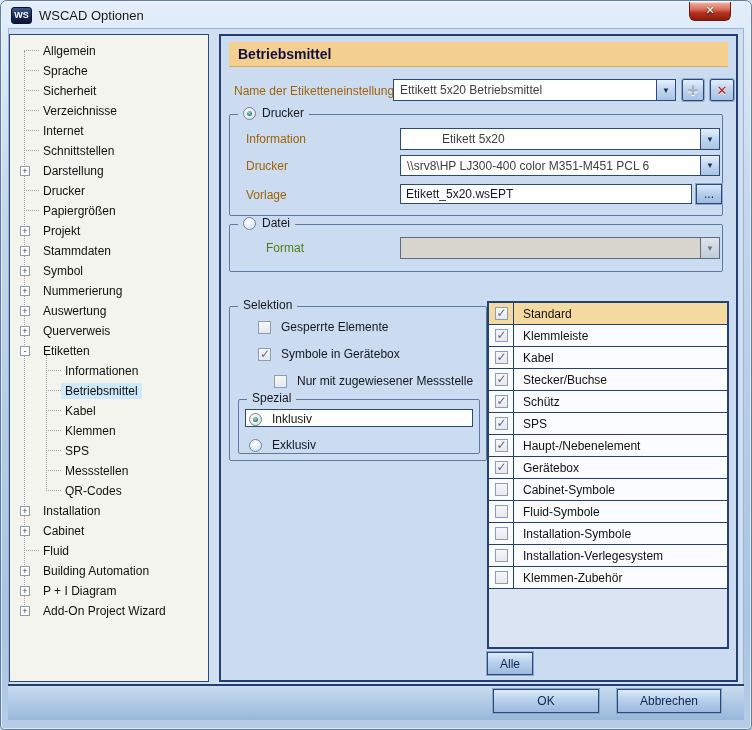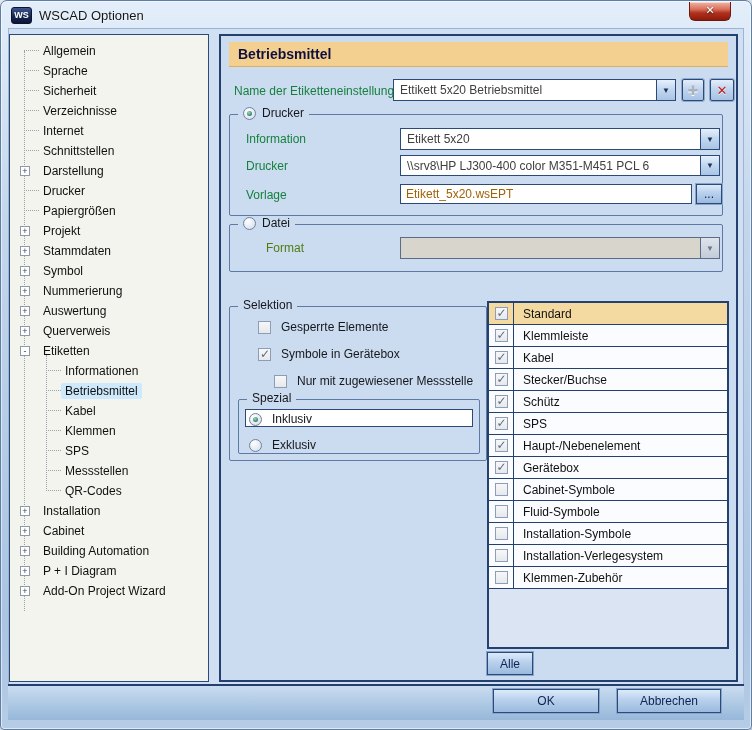--- a/index.html
+++ b/index.html
@@ -49,21 +49,21 @@
   .tlabel.sel { background: var(--tree_selected_bg); border-radius:2px; }
 
   
   .main-panel { position:absolute; left:218px; top:33px; width:519px; height:648px;
     background:#ccdcf0; border:2px solid var(--panel_border); }
   .hdr { position:absolute; left:8px; top:6px; right:8px; height:25px;
     background: var(--header_bg); border-bottom:1px solid #dcae5e;
     color: var(--header_text); font-size:14px; font-weight:bold;
     line-height:24px; padding-left:9px; }
 
-  .field-label { position:absolute; font-size:12px; color:#15803d; }
+  .field-label { position:absolute; font-size:12px; color:#a16207; }
   .combo { position:absolute; height:22px; background:#fff; border:1px solid #2c4a78;
     display:flex; align-items:center; }
   .combo .val { flex:1; font-size:12px; color:#404040; padding-left:6px; white-space:nowrap; overflow:hidden; }
   .combo .arrow { width:19px; align-self:stretch; flex:none; border-left:1px solid #2c4a78;
     background: linear-gradient(#e7f0fb, #c3d8f0 45%, #a9c4e4); display:flex;
     align-items:center; justify-content:center; font-size:8px; color:#1d3057; cursor:pointer; }
   .combo.disabled { background:#d8d5cc; border-color:#5c6c88; }
   .combo.disabled .arrow { background:linear-gradient(#dfe4ea,#c2ccd8); color:#6a7789; border-color:#5c6c88; }
 
   .tool-btn { position:absolute; border:1px solid #2c4a78; border-radius:2px;
@@ -83,21 +83,21 @@
     background: radial-gradient(circle at 40% 35%, #9fd8c0, var(--accent_green) 75%); }
 
   .cb { width:13px; height:13px; border:1px solid #8e9db5; flex:none; position:relative;
     background: linear-gradient(#f6f7f8, #e6e9ec); cursor:pointer; }
   .cb.on::after { content:"✓"; position:absolute; left:1px; top:-2px; font-size:12px; color:#5b6c80; }
 
   .ckrow, .rbrow { position:absolute; display:flex; align-items:center; gap:10px; cursor:default; }
   .ck-label, .rb-label { font-size:12px; color:#15171c; white-space:nowrap; }
 
   .text-input { position:absolute; background:#fff; border:1px solid #2c4a78;
-    font-family:"Liberation Sans", sans-serif; font-size:12px; color:#a16207; padding:0 5px; }
+    font-family:"Liberation Sans", sans-serif; font-size:12px; color:#0f172a; padding:0 5px; }
 
   
   .sel-list { position:absolute; left:266px; top:265px; width:242px; height:348px;
     background:#dbe4f2; border:2px solid var(--panel_border); overflow:hidden; }
   .lrow { height:22px; display:flex; align-items:stretch; background:#fbfcff;
     border-bottom:1px solid var(--panel_border); cursor:default; }
   .lrow.sel { background: var(--row_selected_bg); }
   .lrow .cbcell { width:25px; flex:none; border-right:1px solid var(--panel_border);
     display:flex; align-items:center; justify-content:center; }
   .lrow .ltext { font-size:12px; color:#101010; display:flex; align-items:center;
@@ -251,20 +251,24 @@
       <div class="trow">
         <span class="twisty box">+</span>
         <span class="tlabel">Installation</span>
       </div>
 
       <div class="trow">
         <span class="twisty box">+</span>
         <span class="tlabel">Cabinet</span>
       </div>
 
+      <div class="trow">
+        <span class="twisty"></span>
+        <span class="tlabel">Fluid</span>
+      </div>
 
       <div class="trow">
         <span class="twisty box">+</span>
         <span class="tlabel">Building Automation</span>
       </div>
 
       <div class="trow">
         <span class="twisty box">+</span>
         <span class="tlabel">P + I Diagram</span>
       </div>
@@ -286,21 +290,21 @@
     </div>
     <div class="tool-btn add" style="left:461px; top:43px; width:22px; height:22px;">✚</div>
     <div class="tool-btn del" style="left:489px; top:43px; width:24px; height:22px;">✕</div>
 
     <div class="group" style="left:8px; top:78px; width:494px; height:102px;">
       <div class="legend">
         <span class="rb on"></span>
         <span>Drucker</span>
       </div>
       <div class="field-label" style="left:16px; top:17px;">Information</div>
-      <div class="combo" style="left:170px; top:13px; width:320px; height:22px;">
+      <div class="combo" style="left:170px; top:13px; width:320px; height:22px;padding-left:35px;">
         <div class="val">Etikett 5x20</div>
         <div class="arrow">▼</div>
       </div>
       <div class="field-label" style="left:16px; top:44px;">Drucker</div>
       <div class="combo" style="left:170px; top:40px; width:320px; height:21px;">
         <div class="val">\\srv8\HP LJ300-400 color M351-M451 PCL 6</div>
         <div class="arrow">▼</div>
       </div>
       <div class="field-label" style="left:16px; top:73px;">Vorlage</div>
       <input class="text-input" style="left: 170px; top: 69px; width: 292px; height: 20px;" value="Etikett_5x20.wsEPT">

